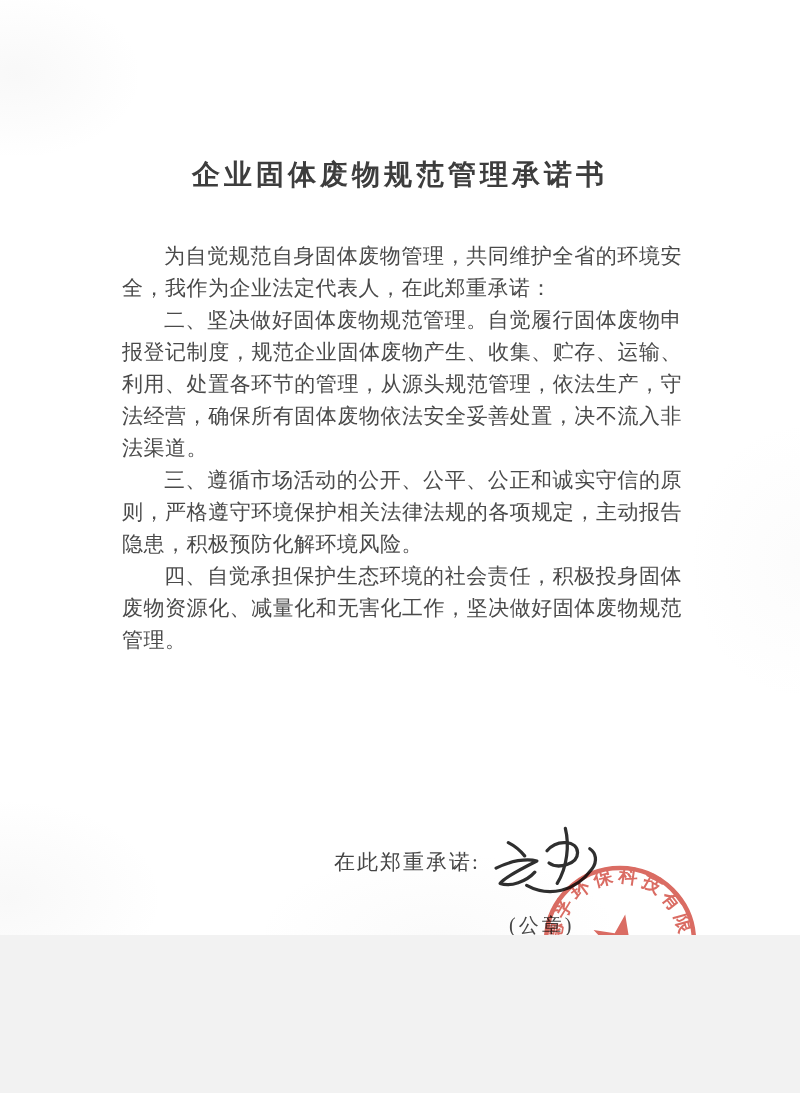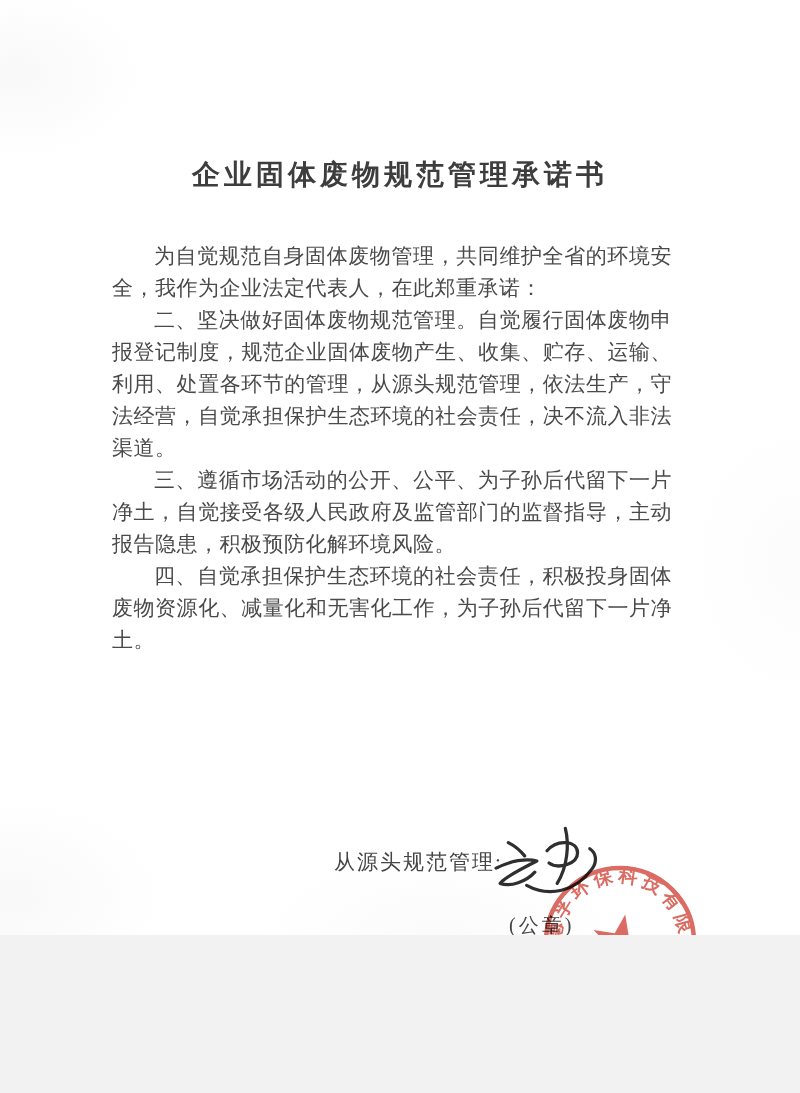--- a/index.html
+++ b/index.html
@@ -21,21 +21,21 @@
       radial-gradient(260px 120px at 55% 100%, rgba(170,170,170,0.05), transparent 70%),
       radial-gradient(160px 200px at 100% 60%, rgba(170,170,170,0.04), transparent 70%);
   }
   .doc-title{
     position:absolute;left:0;top:156px;width:100%;
     text-align:center;
     font-size:28px;font-weight:bold;letter-spacing:4px;
     color:#3d3d3d;
   }
   .body-text{
-    position:absolute;left:112px;top:240px;width:560px;
+    position:absolute;left:122px;top:240px;width:560px;
     font-size:21px;line-height:32px;letter-spacing:0.5px;
     color:#4a4a4a;
   }
   .para{
     margin:0;
     text-indent:2em;
     text-align:justify;
     text-justify:inter-character;
   }
   .sig-label{
@@ -78,26 +78,26 @@
 </style>
 </head>
 <body>
 
 <div class="page">
 
   <div class="doc-title">企业固体废物规范管理承诺书</div>
 
   <div class="body-text">
       <p class="para">为自觉规范自身固体废物管理，共同维护全省的环境安全，我作为企业法定代表人，在此郑重承诺：</p>
-      <p class="para">二、坚决做好固体废物规范管理。自觉履行固体废物申报登记制度，规范企业固体废物产生、收集、贮存、运输、利用、处置各环节的管理，从源头规范管理，依法生产，守法经营，自觉承担保护生态环境的社会责任，决不流入非法渠道。</p>
-      <p class="para">三、遵循市场活动的公开、公平、为子孙后代留下一片净土，自觉接受各级人民政府及监管部门的监督指导，主动报告隐患，积极预防化解环境风险。</p>
-      <p class="para">四、自觉承担保护生态环境的社会责任，积极投身固体废物资源化、减量化和无害化工作，为子孙后代留下一片净土。</p>
+      <p class="para">二、坚决做好固体废物规范管理。自觉履行固体废物申报登记制度，规范企业固体废物产生、收集、贮存、运输、利用、处置各环节的管理，从源头规范管理，依法生产，守法经营，确保所有固体废物依法安全妥善处置，决不流入非法渠道。</p>
+      <p class="para">三、遵循市场活动的公开、公平、公正和诚实守信的原则，严格遵守环境保护相关法律法规的各项规定，主动报告隐患，积极预防化解环境风险。</p>
+      <p class="para">四、自觉承担保护生态环境的社会责任，积极投身固体废物资源化、减量化和无害化工作，坚决做好固体废物规范管理。</p>
     </div>
 
-  <div class="sig-label">从源头规范管理:</div>
+  <div class="sig-label">在此郑重承诺:</div>
 
   <svg class="signature-svg" viewBox="0 0 110 80" aria-hidden="true">
     <path d="M18,20 C24,23 30,28 34,33"></path>
     <path d="M6,45 C20,38 36,35 46,38 C34,44 14,54 10,60 C20,64 36,58 44,49"></path>
     <path d="M74,6 C78,22 76,44 66,60"></path>
     <path d="M56,28 C66,16 86,18 86,30 C86,42 66,46 58,40"></path>
     <path d="M36,62 C58,74 84,68 100,46 C106,38 104,30 98,26"></path>
   </svg>
 
   <div class="seal-note">(公章)</div>

